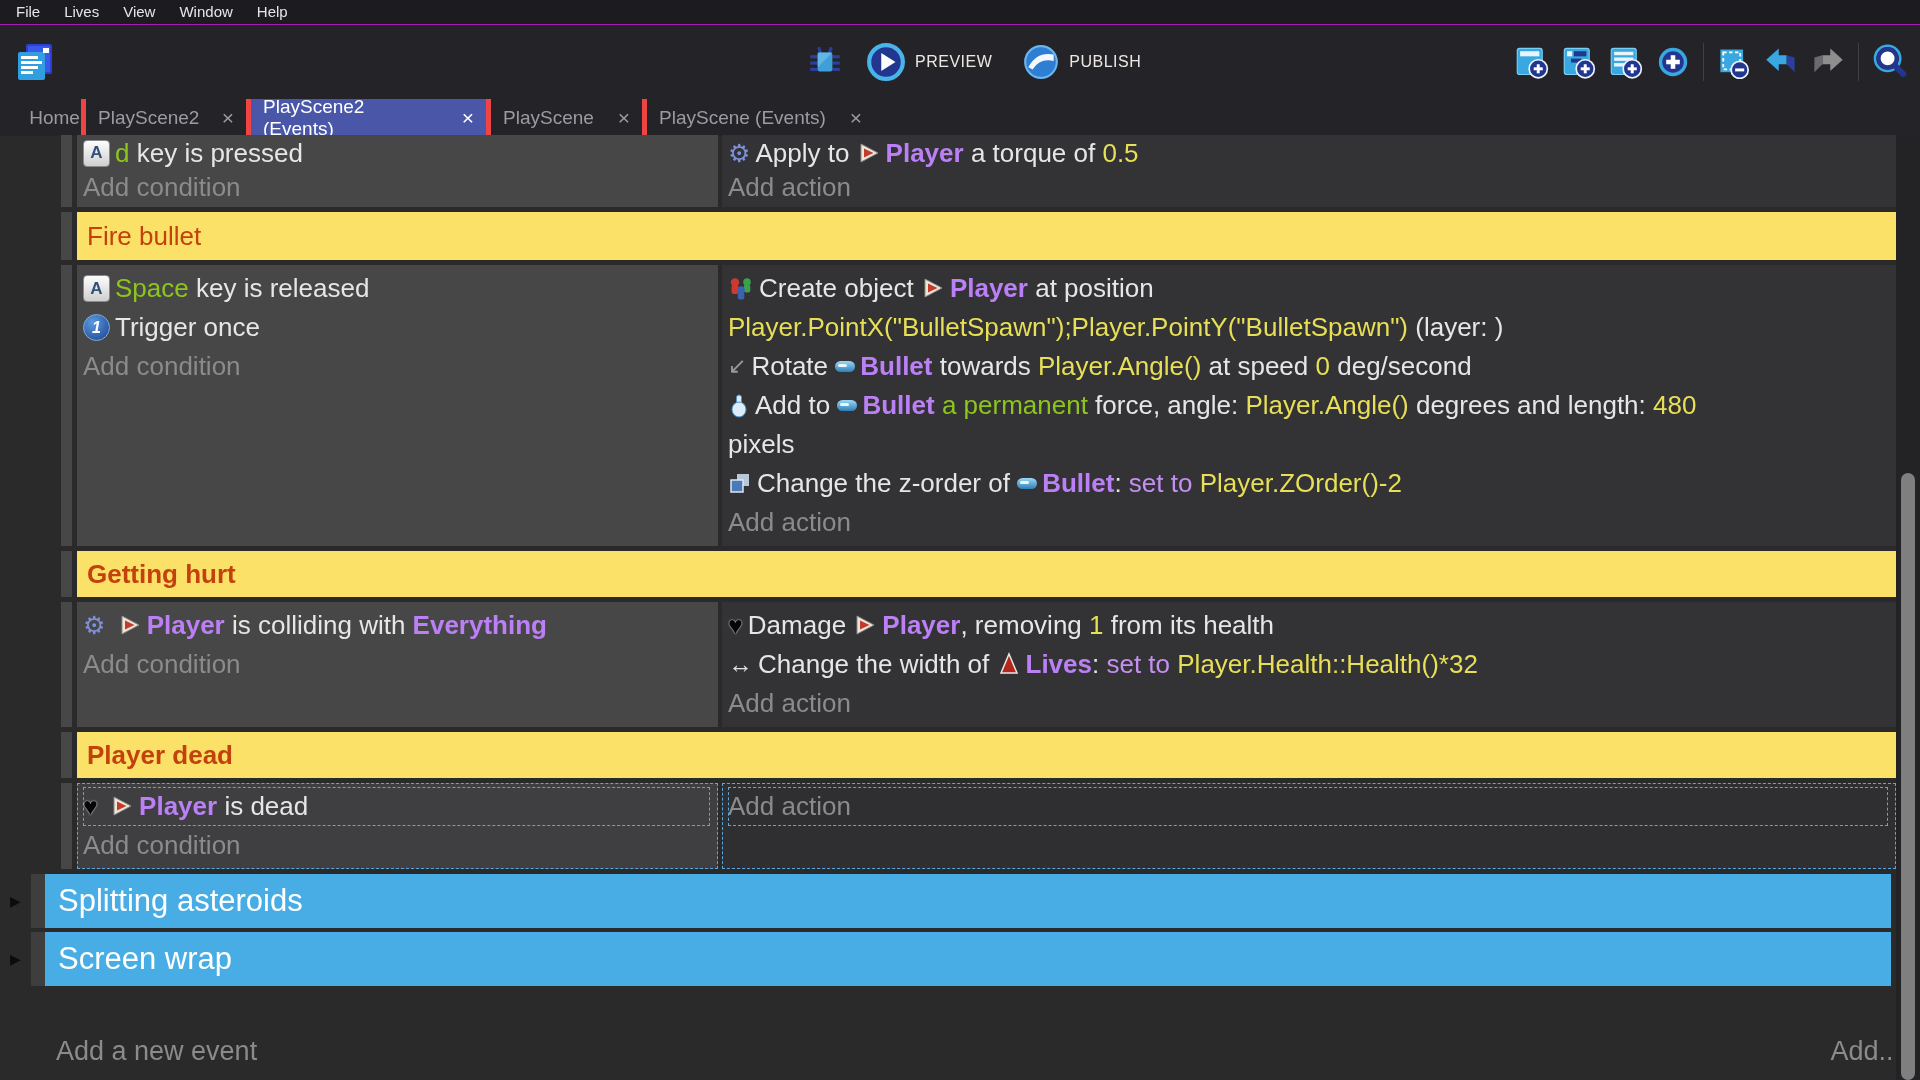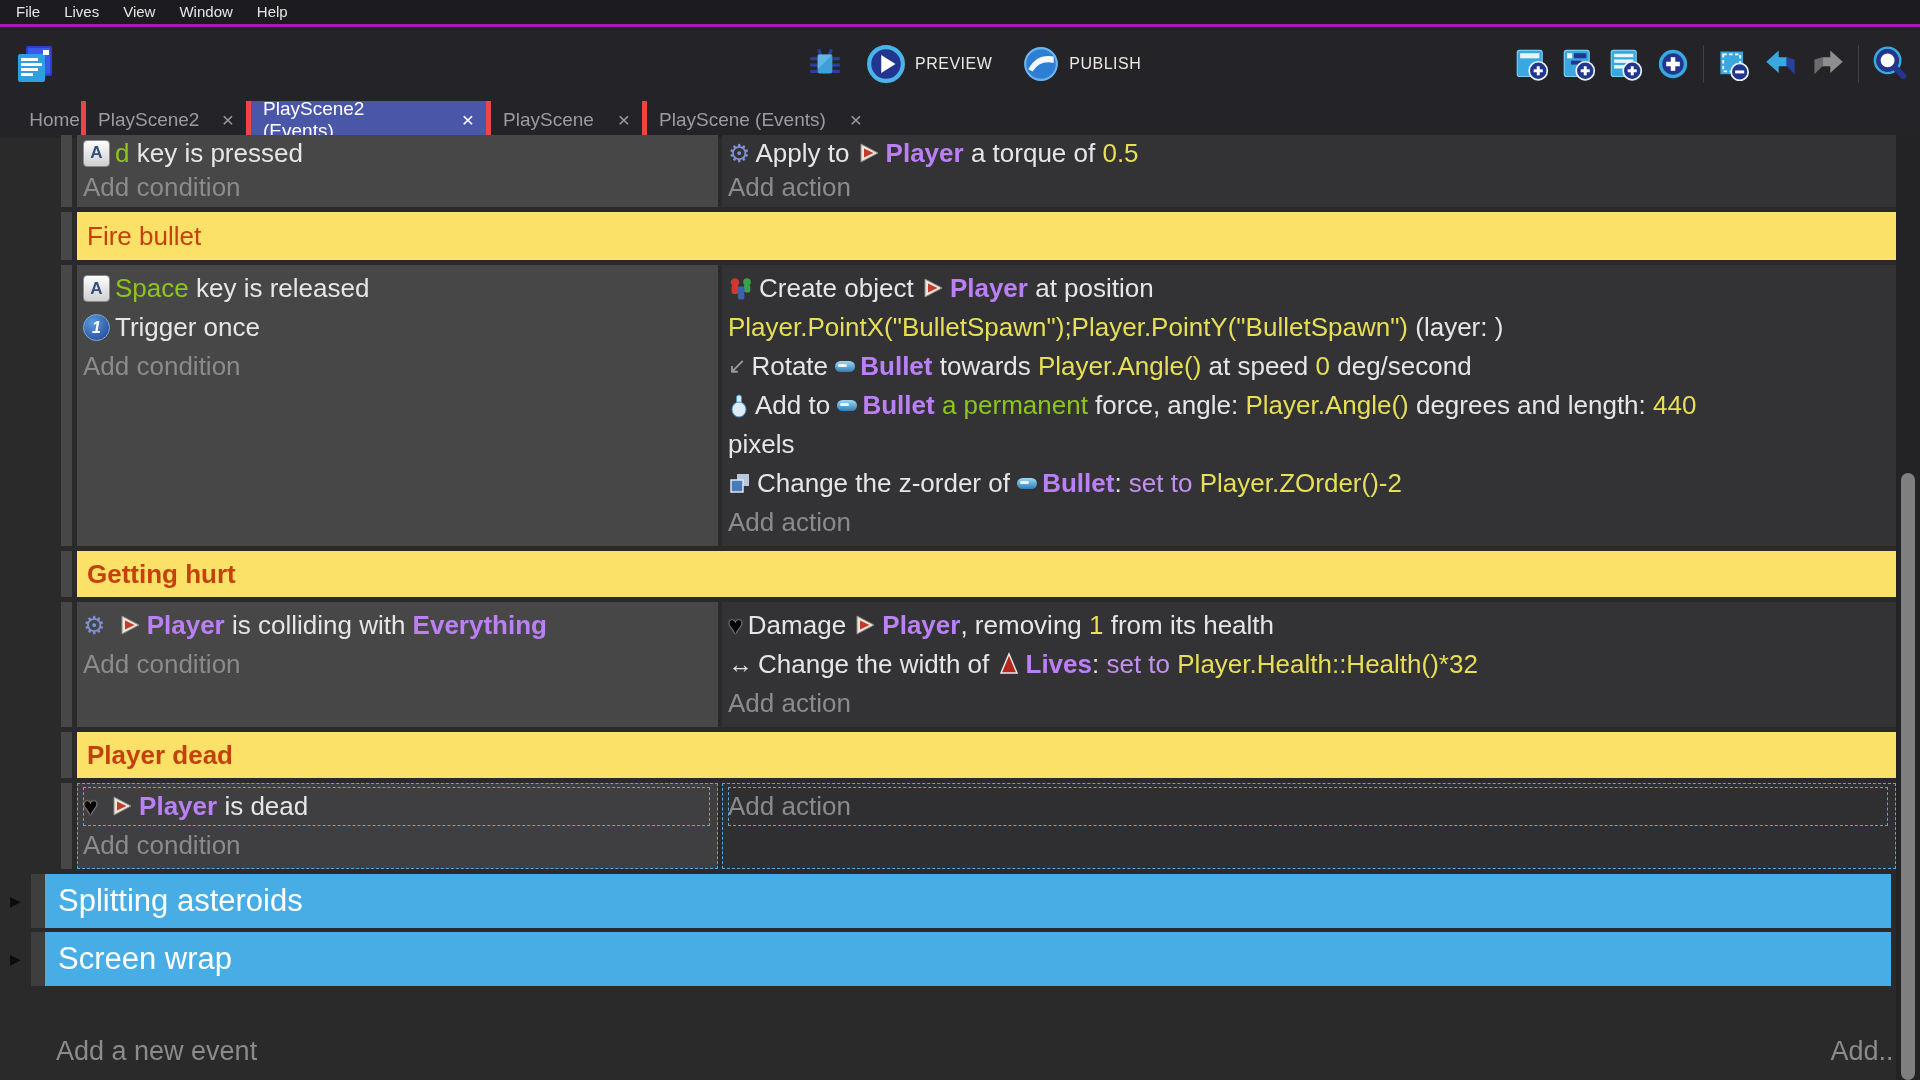--- a/index.html
+++ b/index.html
@@ -2,21 +2,21 @@
 <html style="--comment: #fce169; --group: #48ade4; --purple: #bb80f5; --yellow: #e7df55; --green: #8ec51d; --setto: #c490f0; --cond-bg: #474747; --act-bg: #333336;"><head>
 <meta charset="utf-8">
 <style>
   html,body{margin:0;padding:0;background:#2a2a2a;}
   body{width:1920px;height:1080px;overflow:hidden;position:relative;
        font-family:"Liberation Sans","DejaVu Sans",sans-serif;}
 
   
   .menubar{height:24px;background:#1b1b20;display:flex;align-items:center;padding-left:4px;}
   .menu-item{color:#e6e6e6;font-size:15px;padding:0 12px;line-height:24px;}
-  .toolbar{height:74px;background:#242428;border-top:3px solid #a21caf;position:relative;}
+  .toolbar{height:74px;background:#242428;border-top:1px solid #a21caf;position:relative;}
   .pm-icon{position:absolute;left:12px;top:15px;}
   .tb-center{position:absolute;left:806px;top:0;height:74px;display:flex;align-items:center;}
   .tb-label{color:#ece7e2;font-size:16px;letter-spacing:.5px;margin-left:9px;}
   .tb-right{position:absolute;right:12px;top:0;height:74px;display:flex;align-items:center;gap:13px;}
   .tb-sep{width:1px;height:38px;background:#3f3f45;}
   .tb-btn{display:inline-flex;align-items:center;}
 
   
   .tabbar{height:37px;background:#242428;display:flex;}
   .tab{display:flex;align-items:center;font-size:19px;color:#9b9ba1;box-sizing:border-box;
@@ -307,21 +307,21 @@
           </span><span class="t-o">Bullet</span><span class="t-w"> towards </span><span class="t-y">Player.Angle()</span><span class="t-w"> at speed </span><span class="t-y">0</span><span class="t-w"> deg/second</span></div>
         <div class="line"><span class="icw">
             <svg width="22" height="25" viewBox="0 0 22 25">
               <rect x="8.5" y="2" width="5" height="10" rx="2.5" fill="#dcecf8" stroke="#4a90c8"></rect>
               <ellipse cx="11" cy="16.5" rx="7" ry="7.5" fill="#dcecf8" stroke="#4a90c8"></ellipse>
             </svg>
           </span><span class="t-w">Add to </span><span class="icw">
             <span class="ic-bullet">
               <i></i>
             </span>
-          </span><span class="t-o">Bullet</span><span class="t-w"> </span><span class="t-g">a permanent</span><span class="t-w"> force, angle: </span><span class="t-y">Player.Angle()</span><span class="t-w"> degrees and length: </span><span class="t-y">440</span></div>
+          </span><span class="t-o">Bullet</span><span class="t-w"> </span><span class="t-g">a permanent</span><span class="t-w"> force, angle: </span><span class="t-y">Player.Angle()</span><span class="t-w"> degrees and length: </span><span class="t-y">480</span></div>
         <div class="line"><span class="t-w">pixels</span></div>
         <div class="line"><span class="icw">
             <svg width="24" height="24" viewBox="0 0 24 24">
               <rect x="9" y="3" width="12" height="12" fill="#b9c7d8"></rect>
               <rect x="3" y="9" width="12" height="12" fill="#4a7ab8" stroke="#dce8f4" stroke-width="1.5"></rect>
             </svg>
           </span><span class="t-w">Change the z-order of </span><span class="icw">
             <span class="ic-bullet">
               <i></i>
             </span>

